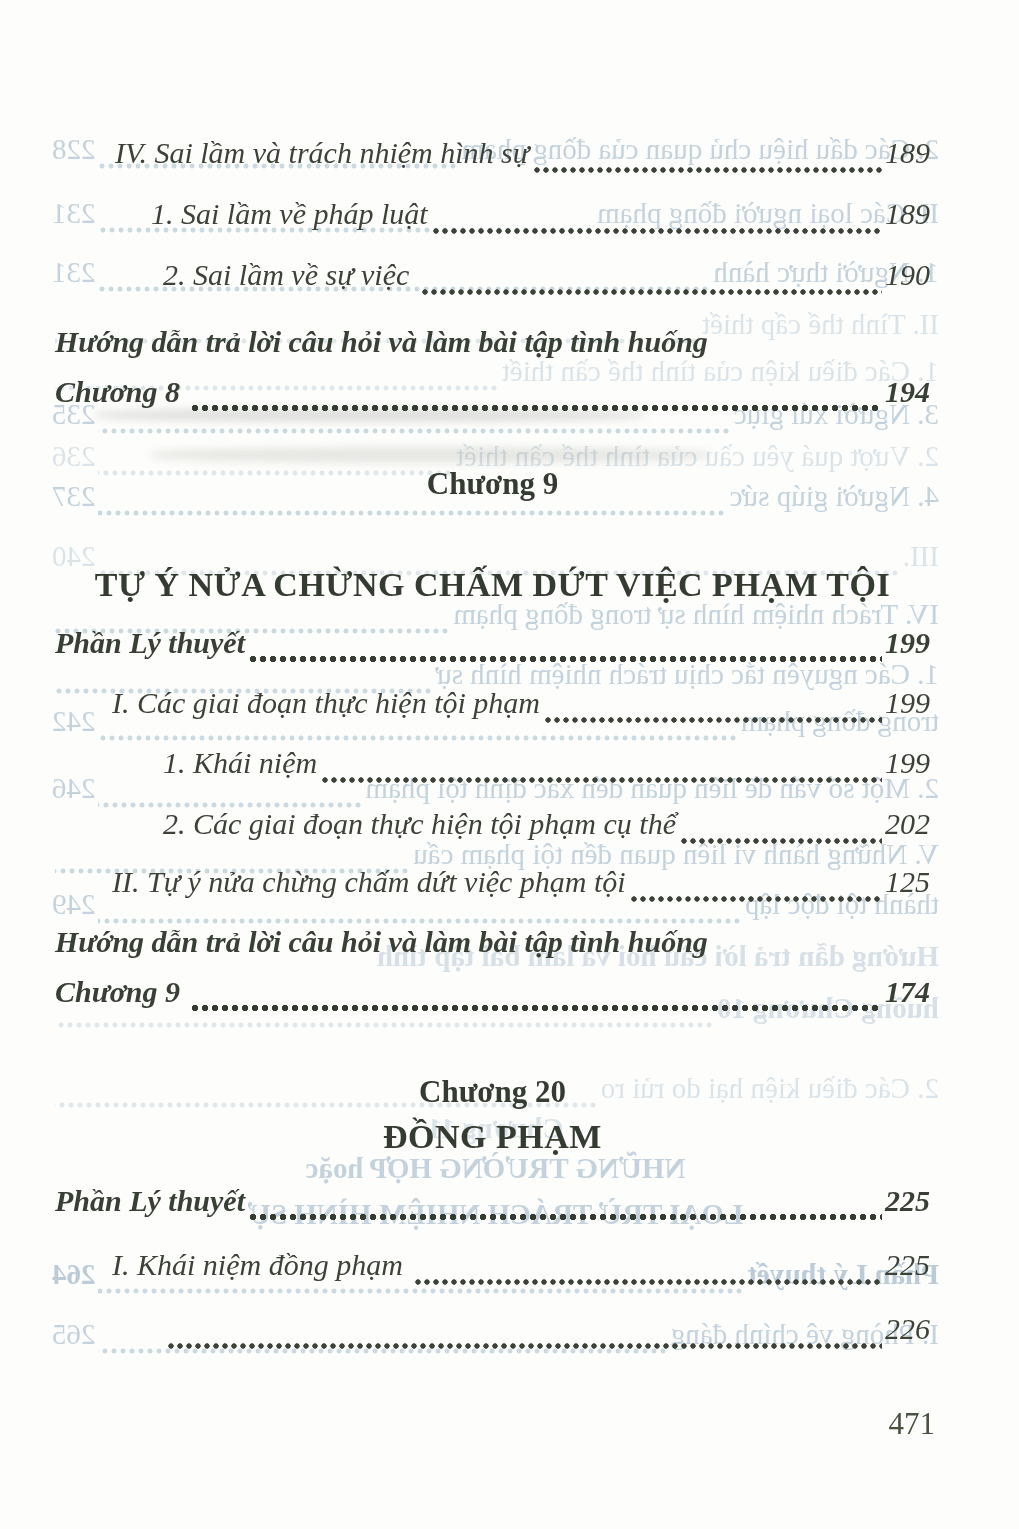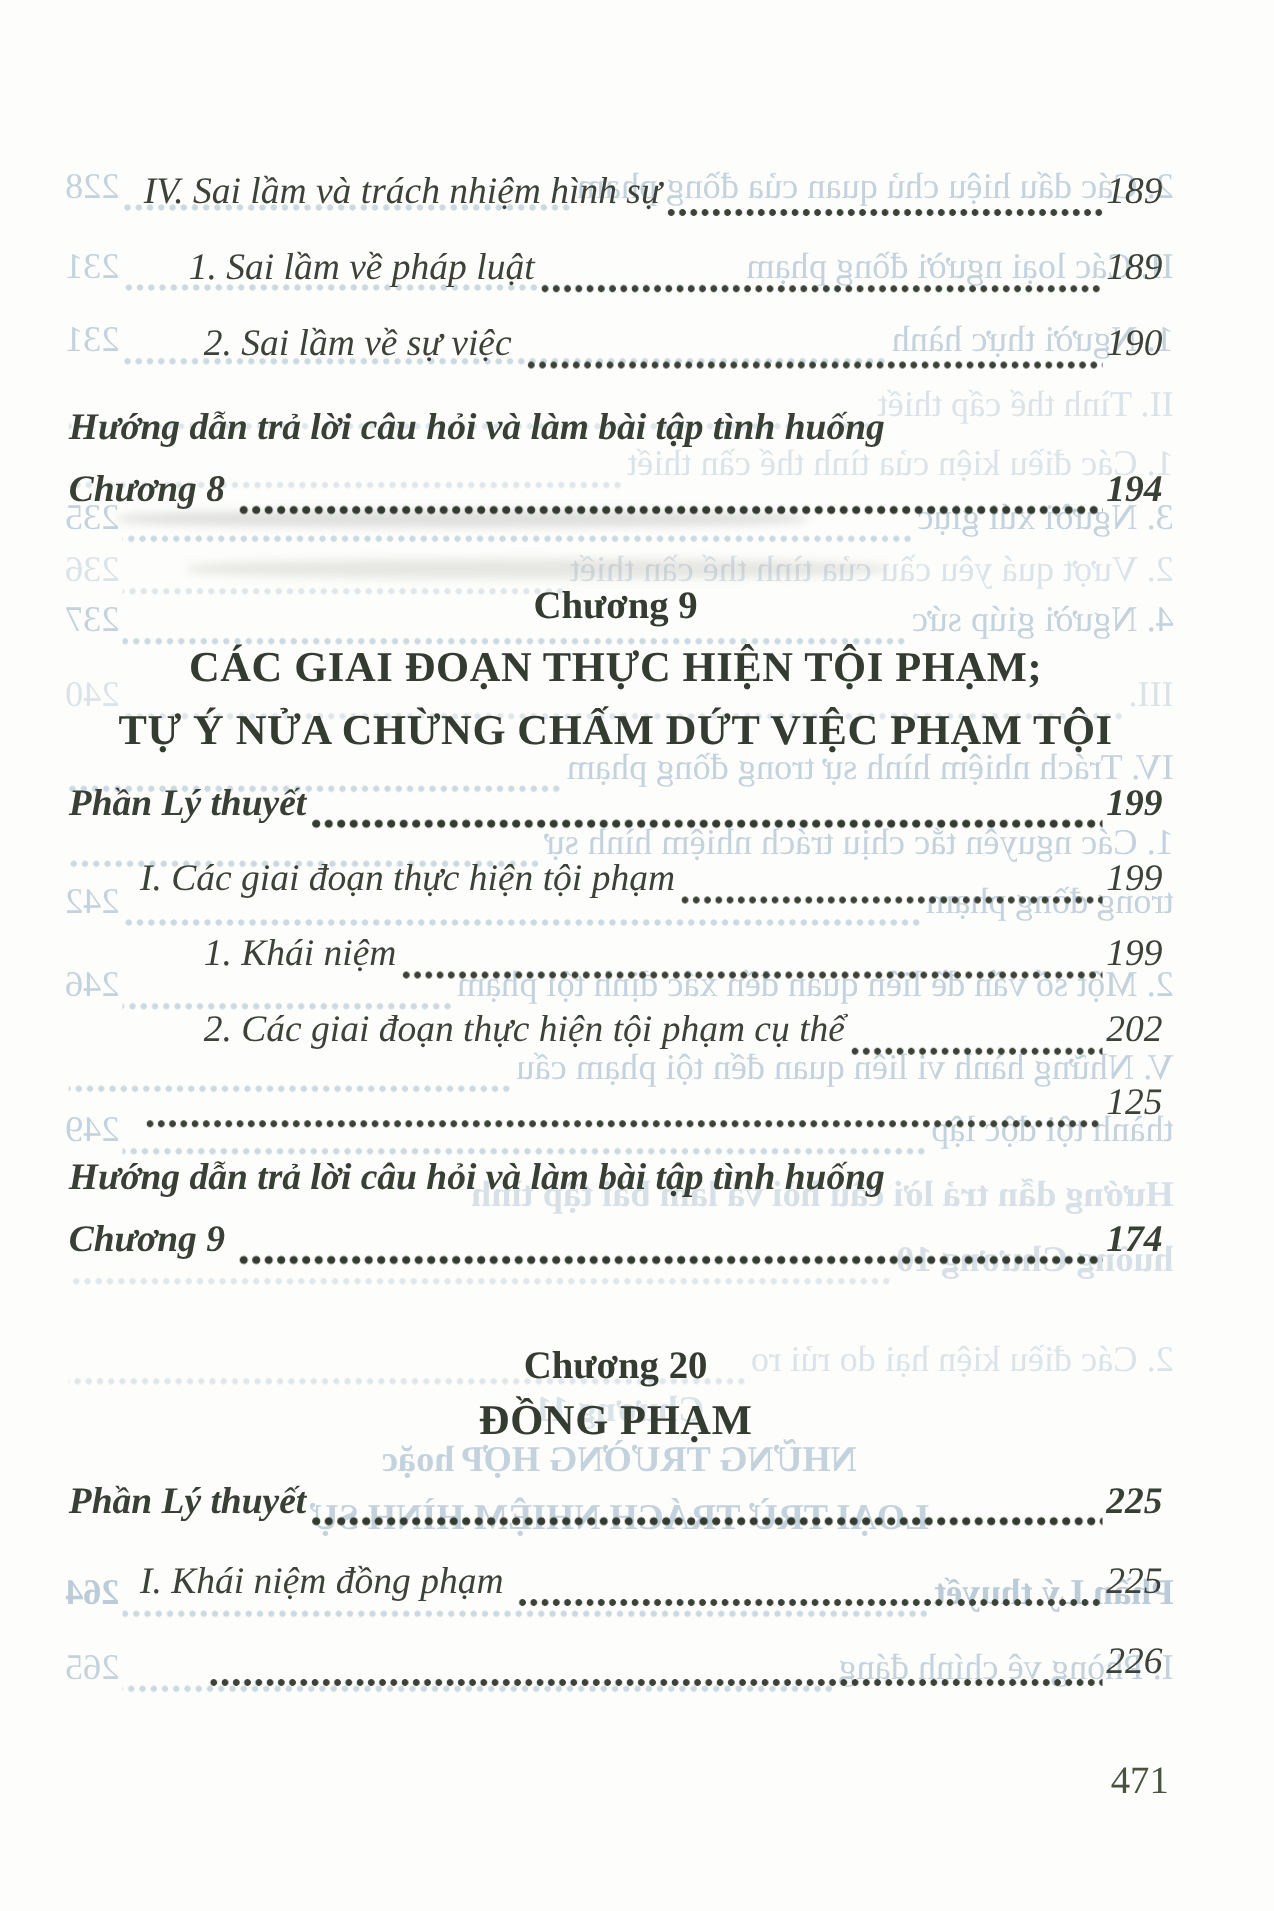--- a/index.html
+++ b/index.html
@@ -197,21 +197,20 @@
   <div class="row bold" style="top:325px;left:55px;right:89px">
       <span class="txt">Hướng dẫn trả lời câu hỏi và làm bài tập tình huống</span>
     </div>
   <div class="row bold" style="top:375px;left:55px;right:89px">
       <span class="txt">Chương 8 </span>
       <span class="dots"></span>
       <span class="pg">194</span>
     </div>
 
   <div class="center chapter" style="top:466px">Chương 9</div>
-  <div class="center chapter-title" style="top:516px">CÁC GIAI ĐOẠN THỰC HIỆN TỘI PHẠM;</div>
   <div class="center chapter-title" style="top:566px">TỰ Ý NỬA CHỪNG CHẤM DỨT VIỆC PHẠM TỘI</div>
 
   <div class="row bold" style="top:626px;left:55px;right:89px">
       <span class="txt">Phần Lý thuyết</span>
       <span class="dots"></span>
       <span class="pg">199</span>
     </div>
   <div class="row item" style="top:686px;left:112px;right:89px">
       <span class="txt">I. Các giai đoạn thực hiện tội phạm</span>
       <span class="dots"></span>
@@ -221,20 +220,21 @@
       <span class="txt">1. Khái niệm</span>
       <span class="dots"></span>
       <span class="pg">199</span>
     </div>
   <div class="row item" style="top:807px;left:163px;right:89px">
       <span class="txt">2. Các giai đoạn thực hiện tội phạm cụ thể</span>
       <span class="dots"></span>
       <span class="pg">202</span>
     </div>
   <div class="row item" style="top:865px;left:112px;right:89px">
+      <span class="txt">II. Tự ý nửa chừng chấm dứt việc phạm tội</span>
       <span class="dots"></span>
       <span class="pg">125</span>
     </div>
 
   <div class="row bold" style="top:925px;left:55px;right:89px">
       <span class="txt">Hướng dẫn trả lời câu hỏi và làm bài tập tình huống</span>
     </div>
   <div class="row bold" style="top:975px;left:55px;right:89px">
       <span class="txt">Chương 9 </span>
       <span class="dots"></span>

